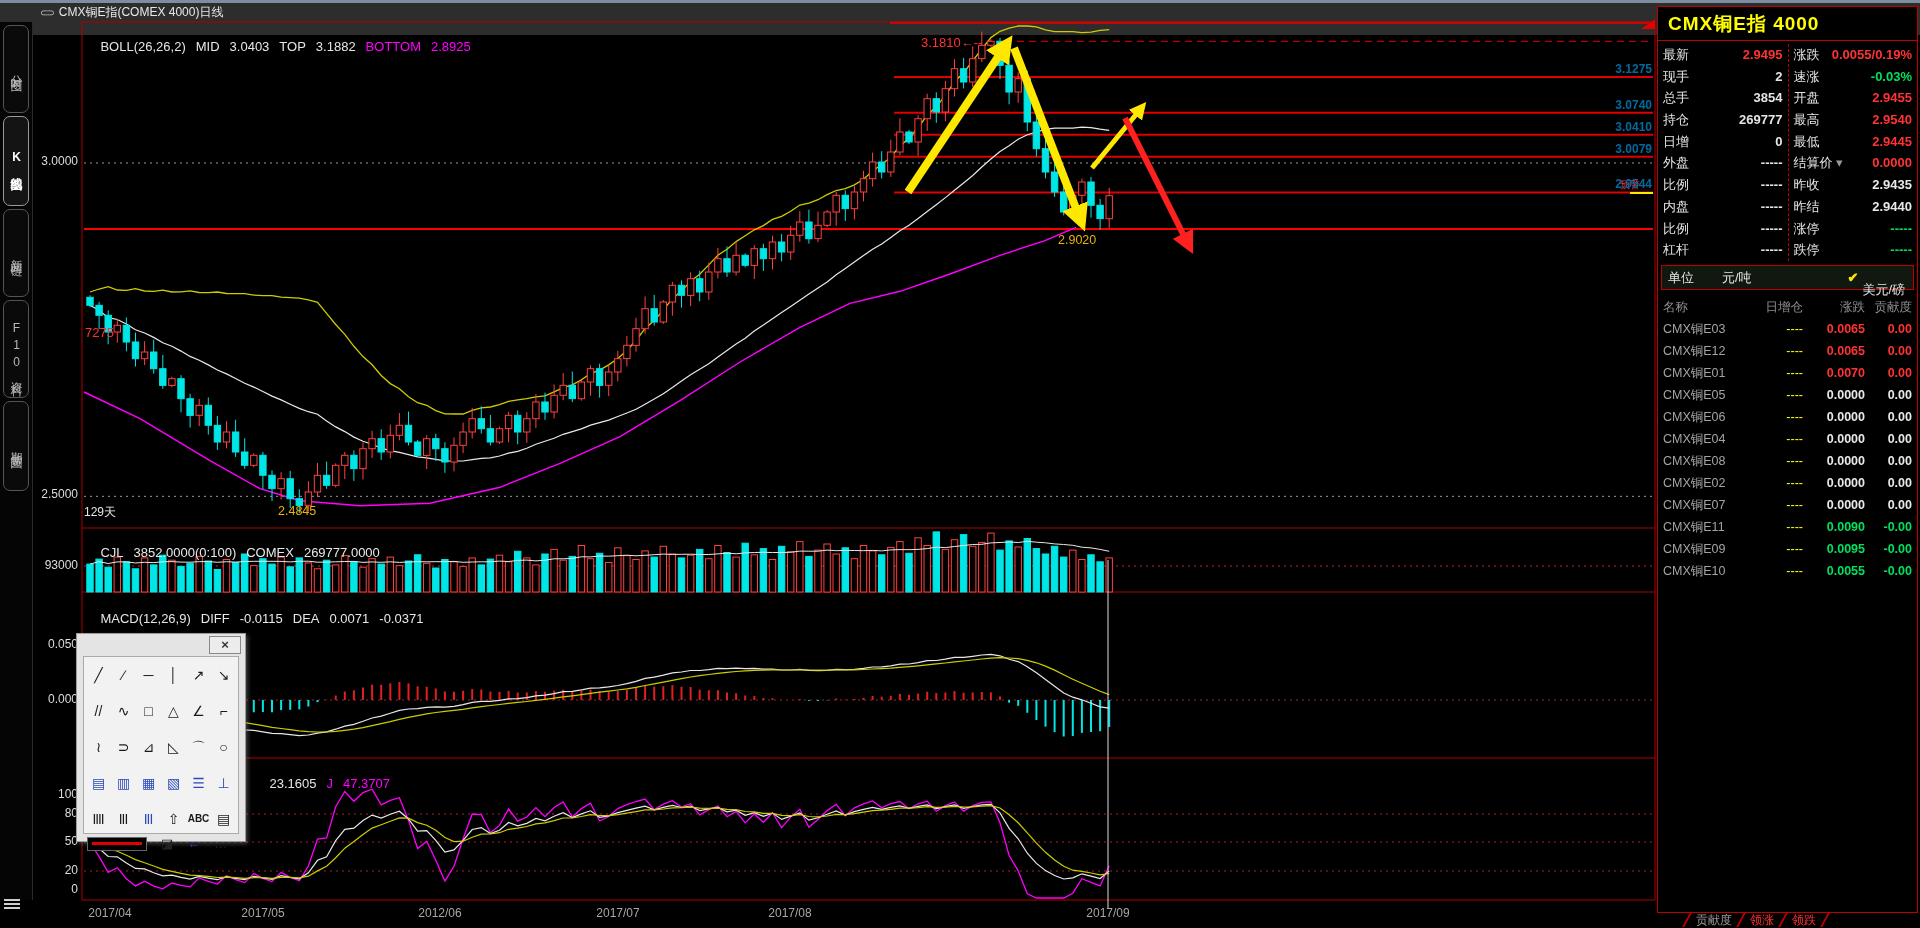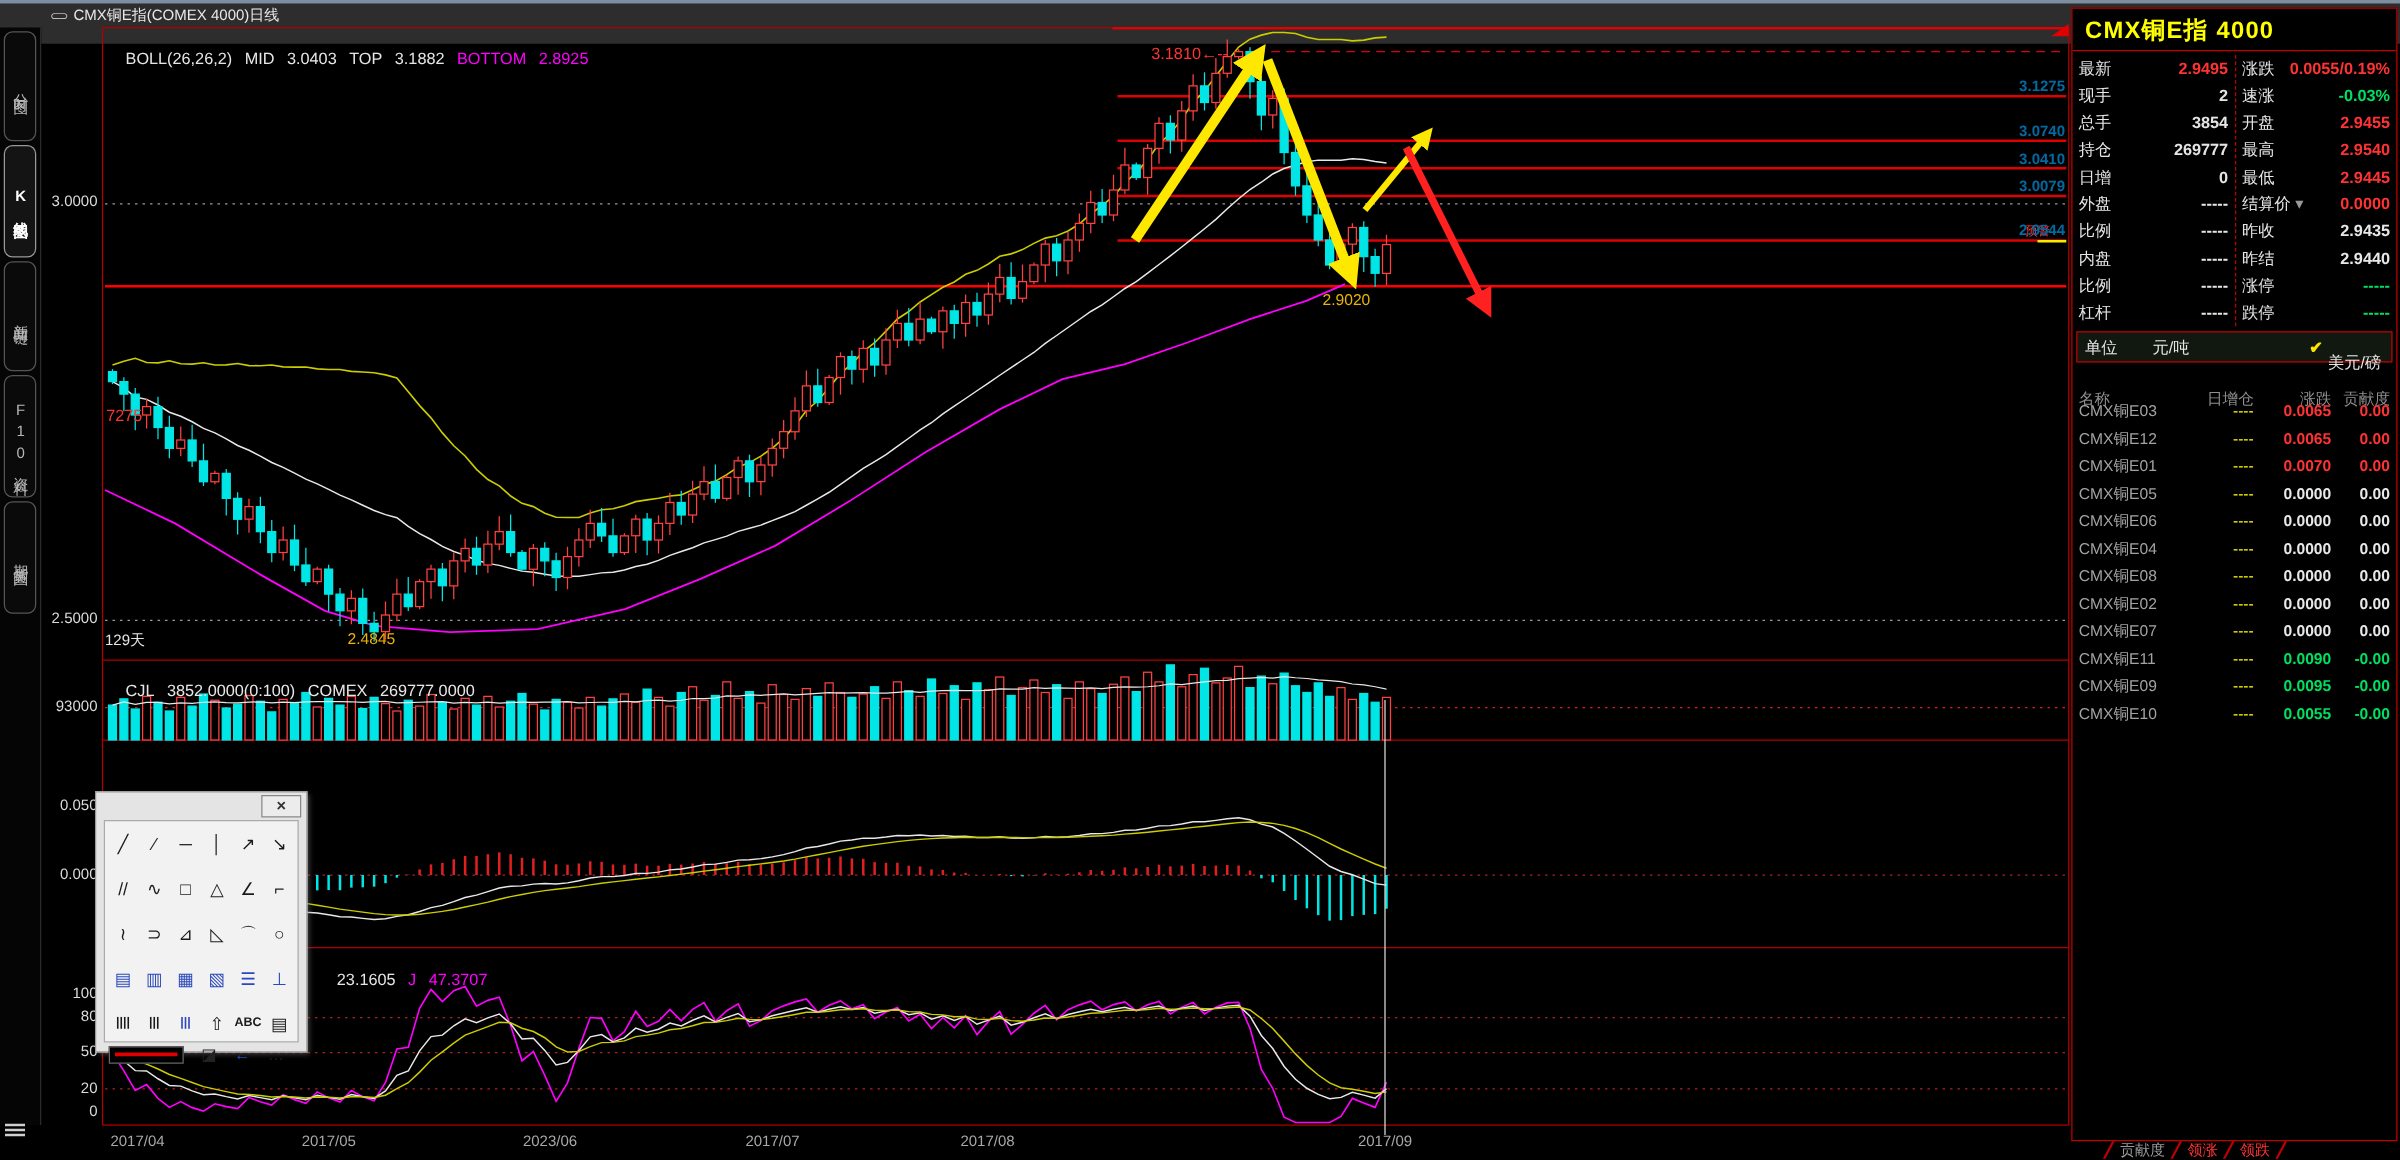--- a/index.html
+++ b/index.html
@@ -39,21 +39,21 @@
   #unitrow{margin:4px 3px 0 3px;border:1px solid #c00000;background:#10180f;height:23px;line-height:23px;
            display:flex;font-size:13px;color:#e6e6e6;}
   #unitrow .u1{margin-left:6px;}#unitrow .u2{margin-left:28px;}
   #unitrow .uchk{margin-left:auto;color:#ffe800;font-weight:bold;}
   #unitrow .u3{margin:12px 8px 0 4px;}
   #ctable{margin-top:6px;font-size:12.5px;}
   .crow{display:grid;grid-template-columns:88px 52px 62px 1fr;height:22px;line-height:22px;padding:0 5px;}
   .crow .c0{color:#a3a3a3;}
   .crow .c1{text-align:right;color:#ffff00;}
   .crow .c2,.crow .c3{text-align:right;font-weight:bold;}
-  .crow.chead span{color:#909090;font-weight:normal;margin-top:12px;}
+  .crow.chead span{color:#909090;font-weight:normal;}
   
   #btabs{left:1678px;top:912px;width:242px;height:16px;display:flex;align-items:center;}
   .slant{width:0;height:14px;border-left:2px solid #c00000;transform:skewX(-28deg);margin:0 8px;}
   .btab{font-size:12px;cursor:pointer;}
   
   #toolbar{left:76px;top:633px;width:170px;height:209px;background:#e4e4e4;border:1px solid #9a9a9a;
            box-shadow:2px 2px 4px rgba(120,120,120,.5);box-sizing:border-box;}
   #tb-title{height:20px;position:relative;}
   #tb-close{position:absolute;right:4px;top:2px;width:30px;height:16px;border:1px solid #888;background:#ececec;
             text-align:center;line-height:15px;font-weight:bold;color:#333;font-size:13px;cursor:pointer;}
@@ -592,20 +592,23 @@
     </svg>
 
   <div class="abs hdr" style="left:86px;top:24px">
     <span class="yl">BOLL(26,26,2)</span><span class="wh">MID</span><span class="wh">3.0403</span><span class="yl">TOP</span><span class="yl">3.1882</span><span class="mg">BOTTOM</span><span class="mg">2.8925</span>
   </div>
 
   <div class="abs hdr" style="left:86px;top:530px">
     <span class="yl">CJL</span><span class="wh">3852.0000(0:100)</span><span class="wh">COMEX</span><span class="wh">269777.0000</span>
   </div>
 
+  <div class="abs hdr" style="left:86px;top:596px">
+    <span class="yl">MACD(12,26,9)</span><span class="wh">DIFF</span><span class="wh">-0.0115</span><span class="yl">DEA</span><span class="yl">0.0071</span><span class="wh">-0.0371</span>
+  </div>
 
   <div class="abs hdr" style="left:255px;top:761px">
     <span class="yl">23.1605</span><span class="mg">J</span><span class="mg">47.3707</span>
   </div>
 
   <div class="abs rd" style="left:921px;top:35px;font-size:13px">3.1810←--</div>
   <div class="abs cy" style="left:1058px;top:233px;font-size:12.5px">2.9020</div>
   <div class="abs cy" style="left:278px;top:504px;font-size:12.5px">2.4845</div>
   <div class="abs yl" style="left:84px;top:504px;font-size:12px">129天</div>
   <div class="abs rd" style="left:85px;top:325px;font-size:13px">7275</div>
@@ -619,21 +622,21 @@
       <div class="ylabel" style="top: 692px;">0.000</div>
       <div class="ylabel" style="top: 787px;">100</div>
       <div class="ylabel" style="top: 806px;">80</div>
       <div class="ylabel" style="top: 834px;">50</div>
       <div class="ylabel" style="top: 863px;">20</div>
       <div class="ylabel" style="top: 882px;">0</div>
     </div>
   <div id="xlabels">
       <div class="xdate" style="left: 110px;">2017/04</div>
       <div class="xdate" style="left: 263px;">2017/05</div>
-      <div class="xdate" style="left: 440px;">2023/06</div>
+      <div class="xdate" style="left: 440px;">2012/06</div>
       <div class="xdate" style="left: 618px;">2017/07</div>
       <div class="xdate" style="left: 790px;">2017/08</div>
       <div class="xdate" style="left: 1108px;">2017/09</div>
     </div>
   <div id="lvllabels">
       <div class="lvl-label" style="left: 1552px; top: 62px;">3.1275</div>
       <div class="lvl-label" style="left: 1552px; top: 97.6667px;">3.0740</div>
       <div class="lvl-label" style="left: 1552px; top: 119.667px;">3.0410</div>
       <div class="lvl-label" style="left: 1552px; top: 141.733px;">3.0079</div>
       <div class="lvl-label" style="left: 1552px; top: 177.4px;">2.9544</div>

